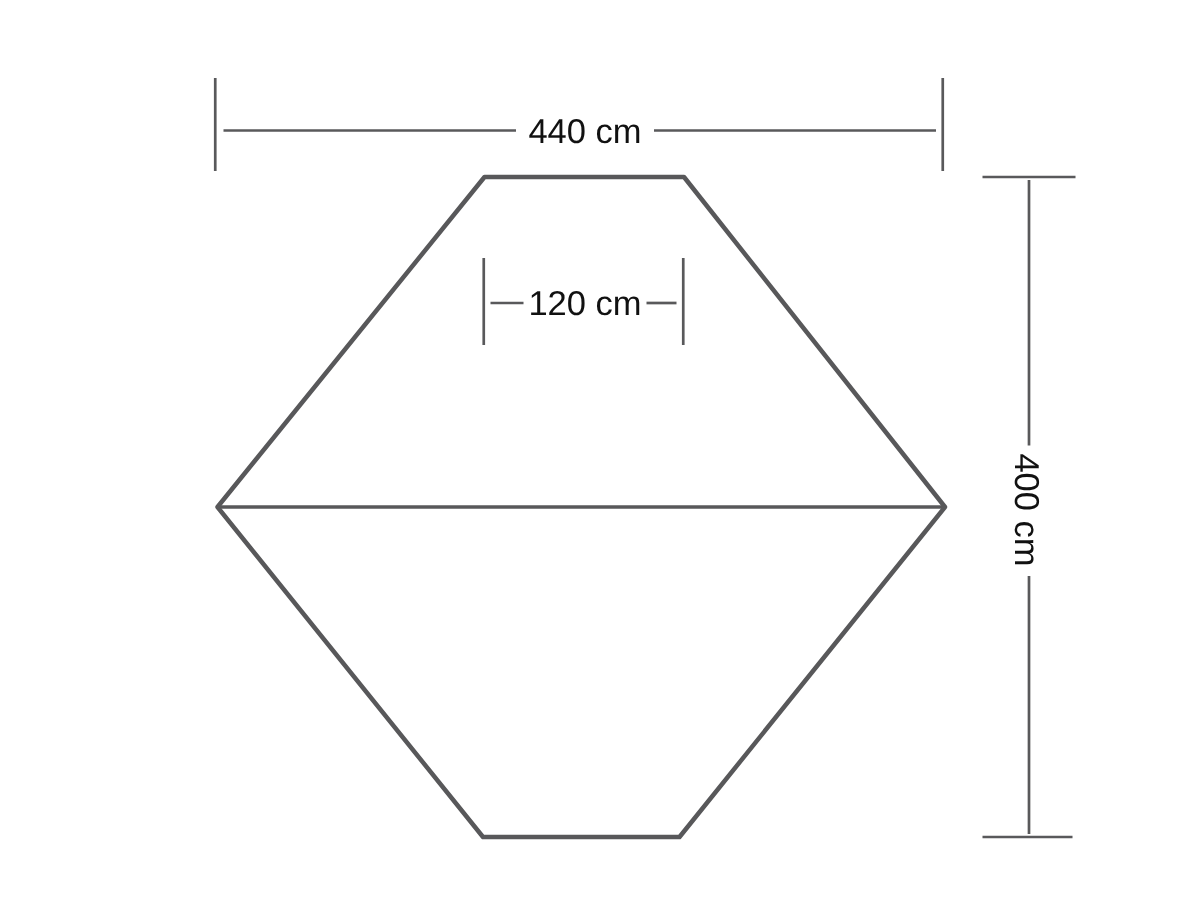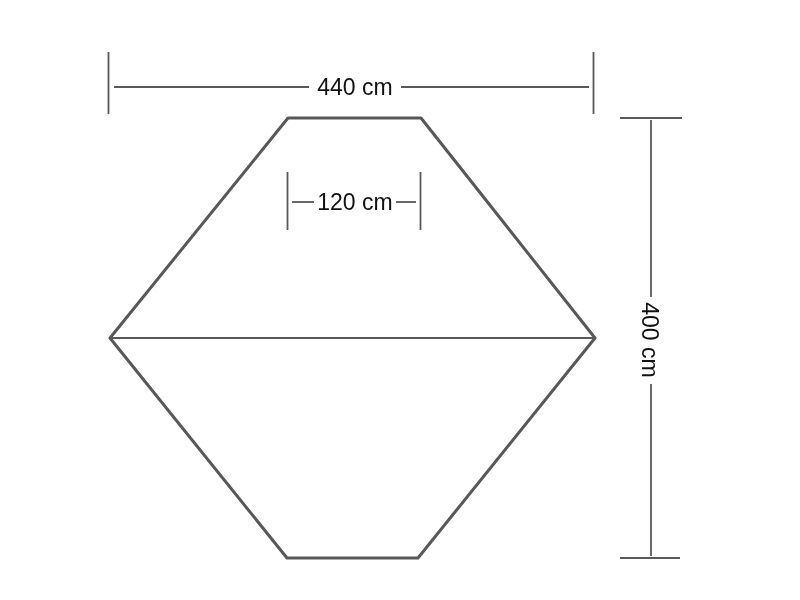--- a/index.html
+++ b/index.html
@@ -8,20 +8,21 @@
     width: 800px;
     height: 600px;
     background: var(--background, #ffffff);
     font-family: "Liberation Sans", sans-serif;
     overflow: hidden;
   }
   .canvas {
     position: relative;
     width: 632px;
     height: 600px;
+    margin-left: 35px;
   }
   svg { display: block; }
   .outline {
     fill: none;
     stroke: var(--outline, #58585a);
     stroke-width: 3;
     stroke-linejoin: round;
   }
   .seam {
     stroke: var(--outline, #58585a);

